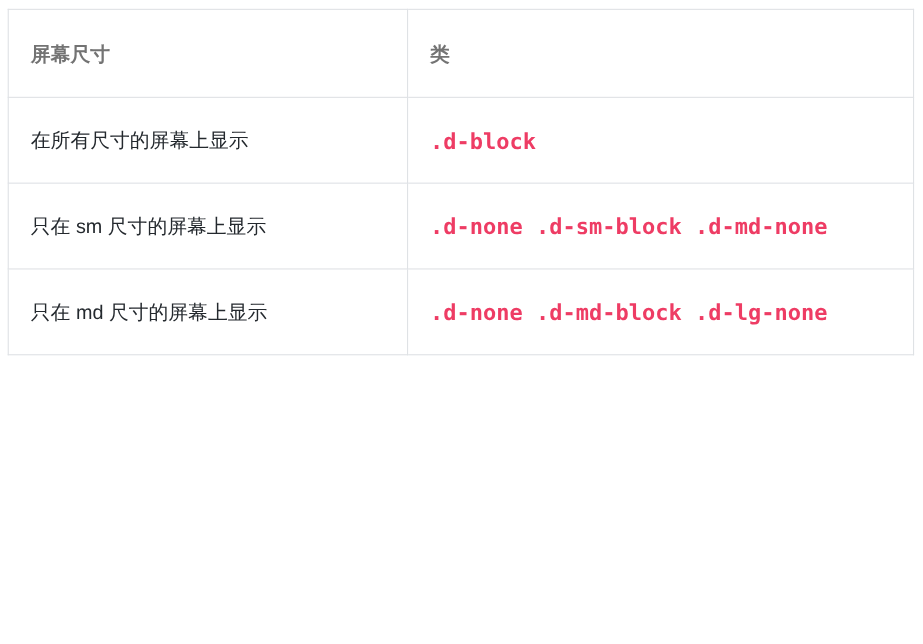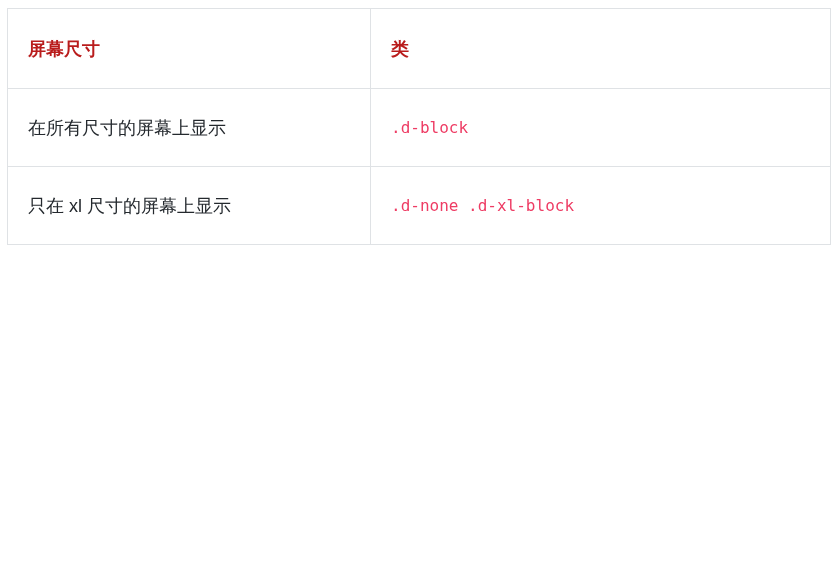--- a/index.html
+++ b/index.html
@@ -29,34 +29,35 @@
     border: 1px solid #dfe2e5;
     text-align: left;
     vertical-align: middle;
     padding: 0 20px;
     box-sizing: border-box;
   }
   .doc-table th {
     height: 80px;
     font-size: 18px;
     font-weight: bold;
-    color: #b91c1c;
+    color: #737373;
   }
   .doc-table td {
     height: 78px;
     font-size: 18px;
     color: #24292e;
   }
   .col-screen { width: 363px; }
   .col-class  { width: 460px; }
   code.class-code {
     font-family: "DejaVu Sans Mono", "Liberation Mono", monospace;
-    font-size: 16px;
+    font-size: 20px;
     color: #ee3c64;
     white-space: nowrap;
+    font-weight: bold;
   }
 </style>
 </head>
 <body>
 
 <table class="doc-table">
   <thead>
     <tr>
       <th class="col-screen">屏幕尺寸</th>
       <th class="col-class">类</th>
@@ -64,23 +65,29 @@
   </thead>
   <tbody>
   <tr>
     <td>在所有尺寸的屏幕上显示</td>
     <td>
       <code class="class-code">.d-block</code>
     </td>
   </tr>
 
 
+  <tr>
+    <td>只在 sm 尺寸的屏幕上显示</td>
+    <td>
+      <code class="class-code">.d-none .d-sm-block .d-md-none</code>
+    </td>
+  </tr>
+
+  <tr>
+    <td>只在 md 尺寸的屏幕上显示</td>
+    <td>
+      <code class="class-code">.d-none .d-md-block .d-lg-none</code>
+    </td>
+  </tr>
 
 
-
-  <tr>
-    <td>只在 xl 尺寸的屏幕上显示</td>
-    <td>
-      <code class="class-code">.d-none .d-xl-block</code>
-    </td>
-  </tr>
 </tbody>
 </table>
 
 </body></html>

